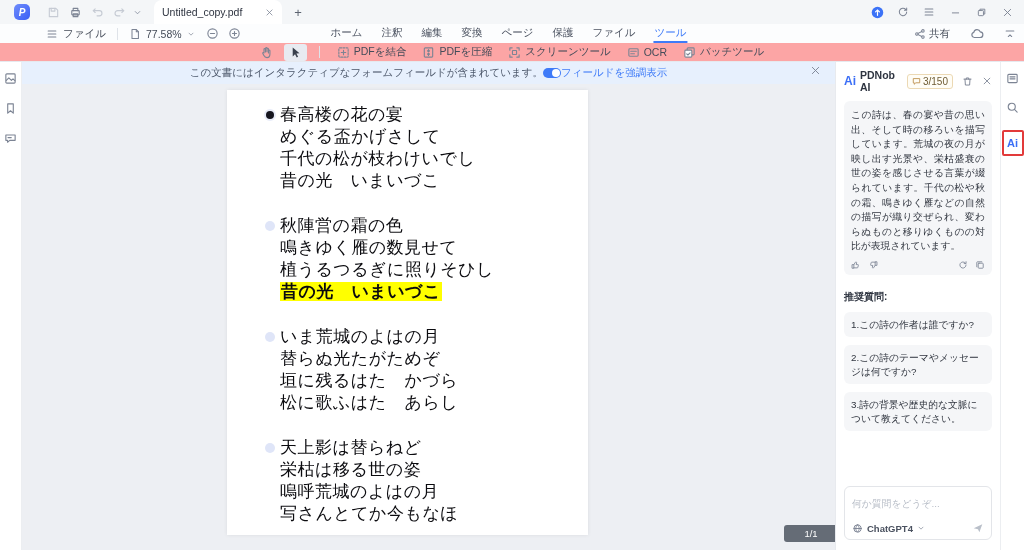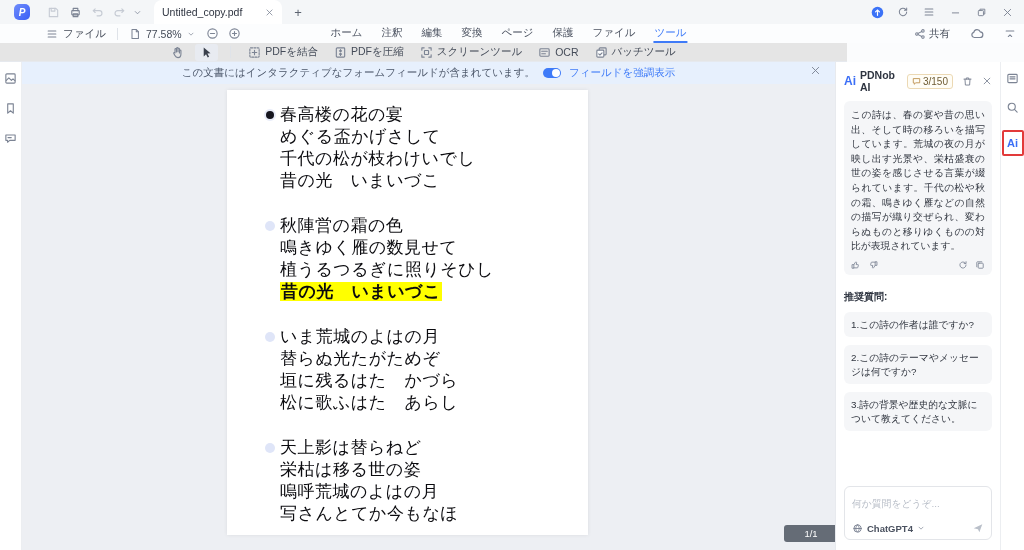--- a/index.html
+++ b/index.html
@@ -24,29 +24,29 @@
   .file-group { display:flex; align-items:center; gap:5px; padding-left:10px; font-size:10.5px; color:#454c59;margin-left:36px; }
   .vsep { width:1px; height:12px; background:#dfe3e9; margin:0 6px; }
   .zoomval { font-size:10.5px; color:#454c59; }
   .menutabs { position:absolute; left:50%; transform:translateX(-51%); top:0; height:19px; display:flex; align-items:center; gap:17px; }
   .mtab { font-size:10.5px; color:#4b5260; height:19px; display:flex; align-items:center; border-bottom:2px solid transparent; padding:0 1px; cursor:default; }
   .mtab.active { color:#3f7bf8; border-bottom-color:#3f7bf8; }
   .menu-right { margin-left:auto; display:flex; align-items:center; gap:20px; padding-right:8px; font-size:10.5px; color:#454c59; }
   .share-wrap { display:flex; align-items:center; gap:3px; }
 
   
-  .toolrow { position:absolute; left:0; top:43px; width:847px; height:19px; background:#e5e5e5; border-bottom:1px solid #e6e9ee; display:flex; align-items:center; justify-content:center; gap:6px; }
+  .toolrow { position:absolute; left:0; top:43px; width:1024px; height:19px; background:#fca5a5; border-bottom:1px solid #e6e9ee; display:flex; align-items:center; justify-content:center; gap:6px; }
   .toolbtn { display:flex; align-items:center; gap:4px; font-size:10.5px; color:#454c59; padding:2px 5px; border-radius:3px; }
   .toolbtn.sel { background:#e8ebf1; }
 
   
   .main { position:absolute; left:0; top:62px; width:1024px; height:488px; }
   .left-rail { position:absolute; left:0; top:0; width:22px; height:488px; background:#fff; border-right:1px solid #eceef1; display:flex; flex-direction:column; align-items:center; padding-top:10px; gap:17px; }
   .content { position:absolute; left:22px; top:0; width:813px; height:488px; background:#edeff3; }
-  .notice { position:absolute; left:0; top:0; width:813px; height:22px; background:#e7f0fd; display:flex; align-items:center; justify-content:center; gap:8px; font-size:10.5px; color:#4a5568; }
+  .notice { position:absolute; left:0; top:0; width:813px; height:22px; background:#e7f0fd; display:flex; align-items:center; justify-content:center; gap:0; font-size:10.5px; color:#4a5568; }
   .toggle { width:18px; height:10px; border-radius:5px; background:#3f7bf8; position:relative; }
   .toggle::after { content:""; position:absolute; right:1px; top:1px; width:8px; height:8px; border-radius:50%; background:#fff; }
   .toggle-label { color:#3f7bf8; }
   .notice-close { position:absolute; right:14px; top:3px; }
 
   .page { position:absolute; left:205px; top:28px; width:361px; height:445px; background:#fff; box-shadow:0 0 4px rgba(0,0,0,.08); padding:14px 0 0 53px; }
   .stanza { position:relative; margin-bottom:23px; }
   .bullet { position:absolute; left:-15px; top:6px; width:10px; height:10px; border-radius:50%; background:#dfe5f8; }
   .bullet.dark { background:#15151f; box-shadow:0 0 0 2px #e8ecf9; width:8px; height:8px; left:-14px; top:7px; }
   .pline { font-size:17px; line-height:22px; color:#0b0b0f; letter-spacing:.5px; white-space:nowrap; }

